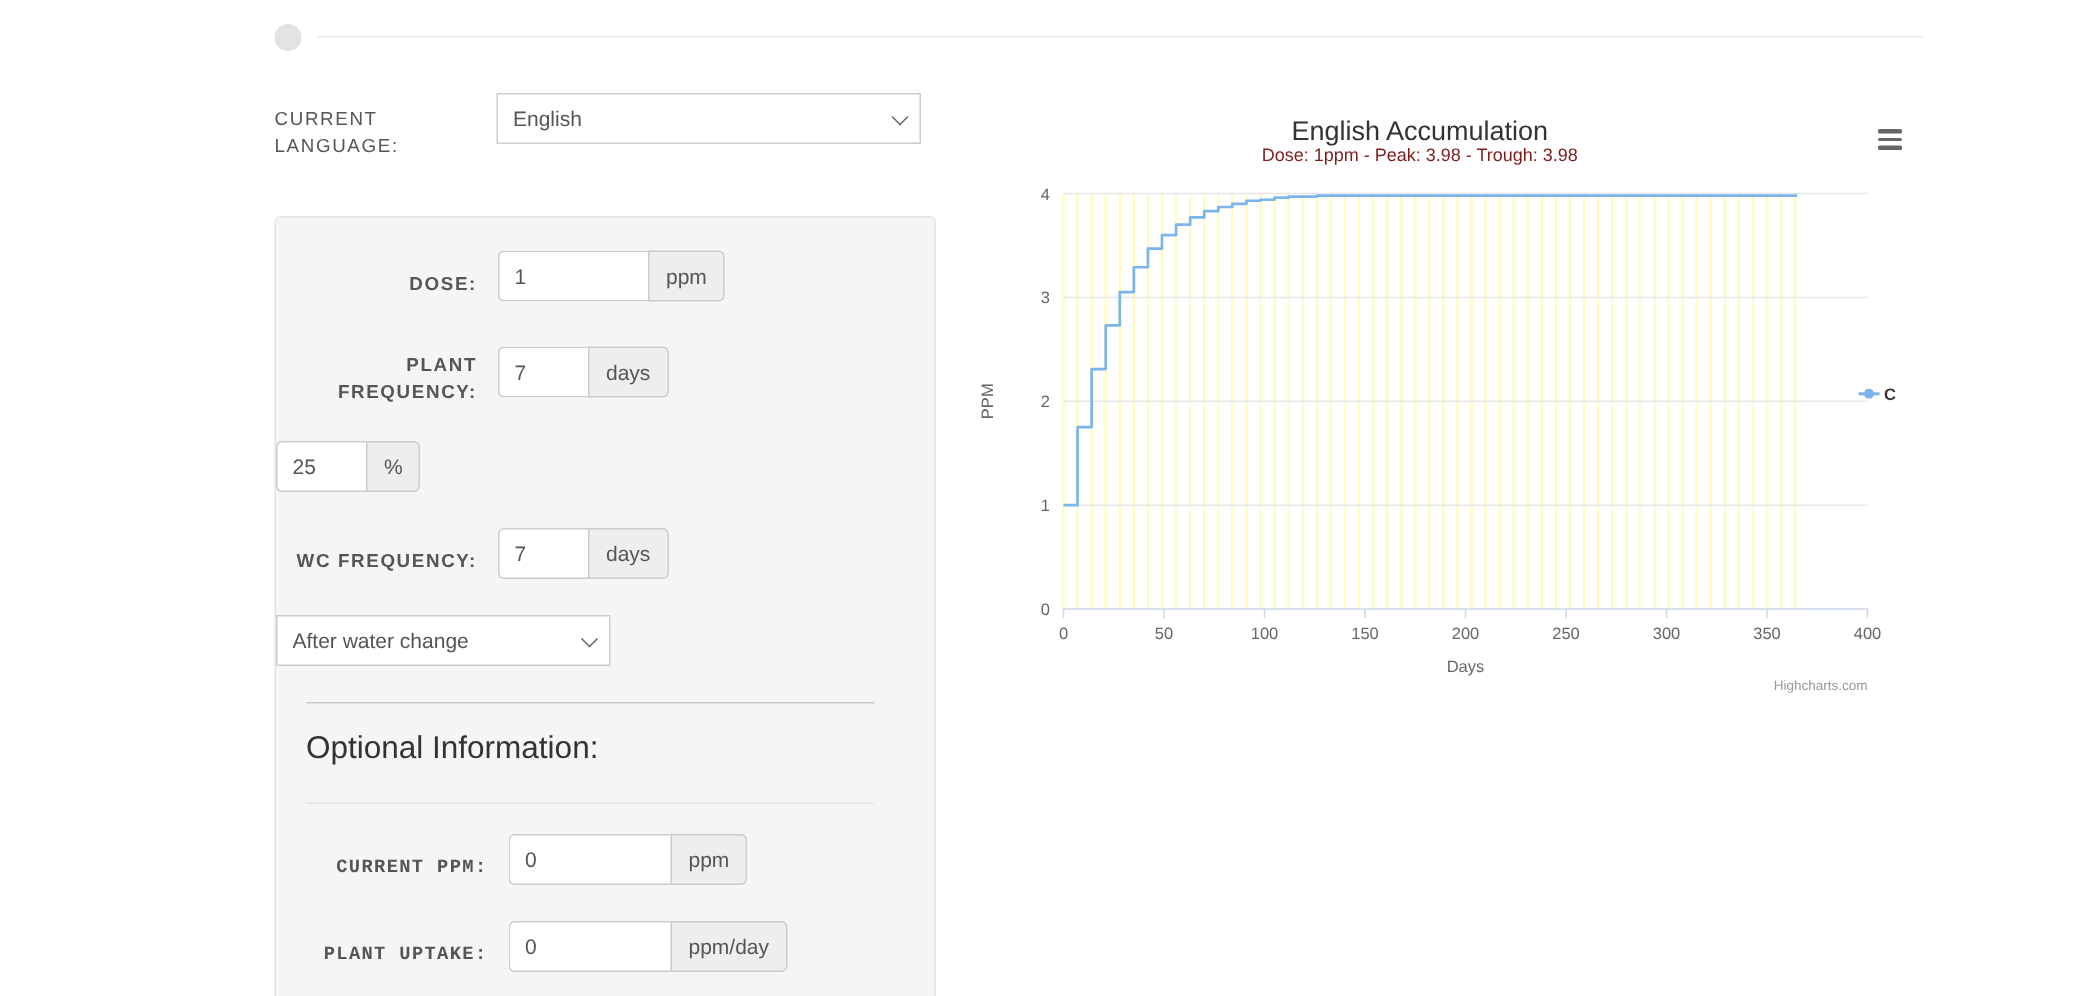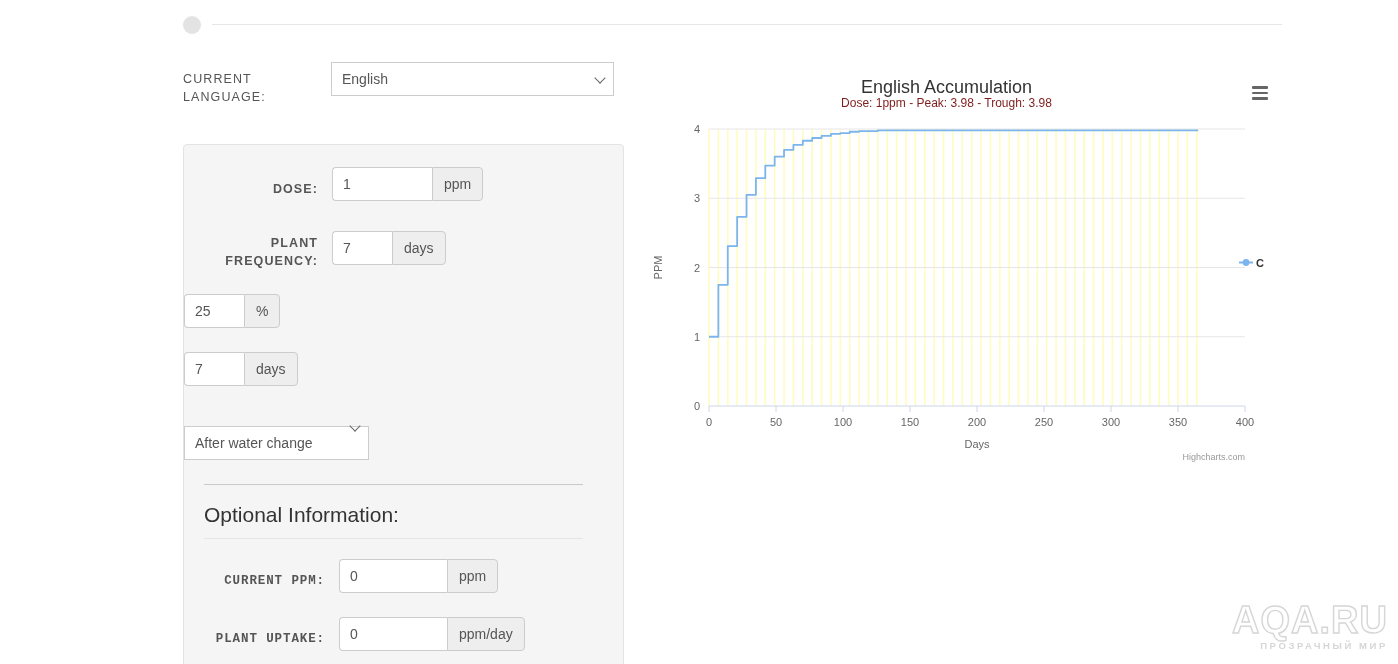--- a/index.html
+++ b/index.html
@@ -75,21 +75,21 @@
   .w-dose  { width: 100px; }
   .w-small { width: 60px; }
   .w-opt   { width: 108px; }
 
   .divider-top {
     margin: 8px 20px 0 20px; height: 1px; background: #c9c9c9;
   }
   .opt-head {
     margin: 18px 20px 0 20px;
     font-size: 21px; color: #333; font-weight: normal;
-    padding-bottom: 11px; border-bottom: 1px solid #e5e5e5;
+    padding-bottom: 24px; border-bottom: 1px solid #e5e5e5;
   }
   .opt-rows { padding-top: 20px; }
   .field-row.opt .field-label {
     width: 155px; text-align: right; padding-right: 14px; padding-top: 9px;
     letter-spacing: 0.9px;
     font-family: Liberation Mono, monospace;
   }
 
   
   .chart {
@@ -171,29 +171,30 @@
     </div>
 
     <div class="field-row">
       <div class="input-group">
         <input class="w-small" value="25" style="">
         <span class="addon">%</span>
       </div>
     </div>
 
     <div class="field-row">
+      <div class="field-label">WC FREQUENCY:</div>
       <div class="input-group">
         <input class="w-small" value="7" style="">
         <span class="addon">days</span>
       </div>
     </div>
 
     <div class="field-row">
       <div class="select-wrap">
-        <select class="select-ctl" style="width:185px;margin-top:16px;">
+        <select class="select-ctl" style="width:223px;">
           <option>After water change</option>
         </select>
         <span class="chev"></span>
       </div>
     </div>
 
     <div class="divider-top"></div>
     <div class="opt-head">Optional Information:</div>
 
     <div class="opt-rows">
@@ -316,18 +317,14 @@
         <text x="329" y="386" text-anchor="middle" class="axis-title">Days</text>
         <text x="14" y="205.5" text-anchor="middle" class="axis-title" transform="rotate(-90 14 205.5)">PPM</text>
         <path d="M61 274.75 L70.38 274.75 L70.38 222.8125 L79.76 222.8125 L79.76 184.0325 L89.14 184.0325 L89.14 154.9475 L98.52000000000001 154.9475 L98.52000000000001 132.78750000000002 L107.9 132.78750000000002 L107.9 116.16749999999999 L117.28 116.16749999999999 L117.28 103.70249999999999 L126.66 103.70249999999999 L126.66 94.69999999999999 L136.04000000000002 94.69999999999999 L136.04000000000002 87.77499999999998 L145.42000000000002 87.77499999999998 L145.42000000000002 82.92750000000001 L154.8 82.92750000000001 L154.8 78.77249999999998 L164.18 78.77249999999998 L164.18 76.0025 L173.56 76.0025 L173.56 73.92500000000001 L182.94 73.92500000000001 L182.94 71.84749999999997 L192.32 71.84749999999997 L192.32 71.15500000000003 L201.70000000000002 71.15500000000003 L201.70000000000002 69.76999999999998 L211.08 69.76999999999998 L211.08 69.07749999999999 L220.45999999999998 69.07749999999999 L220.45999999999998 69.07749999999999 L229.84 69.07749999999999 L229.84 68.38499999999999 L239.22 68.38499999999999 L239.22 68.38499999999999 L248.6 68.38499999999999 L248.6 68.38499999999999 L257.98 68.38499999999999 L257.98 68.38499999999999 L267.36 68.38499999999999 L267.36 68.38499999999999 L276.74 68.38499999999999 L276.74 68.38499999999999 L286.12 68.38499999999999 L286.12 68.38499999999999 L295.5 68.38499999999999 L295.5 68.38499999999999 L304.88 68.38499999999999 L304.88 68.38499999999999 L314.26 68.38499999999999 L314.26 68.38499999999999 L323.64 68.38499999999999 L323.64 68.38499999999999 L333.02 68.38499999999999 L333.02 68.38499999999999 L342.40000000000003 68.38499999999999 L342.40000000000003 68.38499999999999 L351.78 68.38499999999999 L351.78 68.38499999999999 L361.16 68.38499999999999 L361.16 68.38499999999999 L370.54 68.38499999999999 L370.54 68.38499999999999 L379.91999999999996 68.38499999999999 L379.91999999999996 68.38499999999999 L389.3 68.38499999999999 L389.3 68.38499999999999 L398.68 68.38499999999999 L398.68 68.38499999999999 L408.06 68.38499999999999 L408.06 68.38499999999999 L417.44 68.38499999999999 L417.44 68.38499999999999 L426.82 68.38499999999999 L426.82 68.38499999999999 L436.2 68.38499999999999 L436.2 68.38499999999999 L445.58000000000004 68.38499999999999 L445.58000000000004 68.38499999999999 L454.96 68.38499999999999 L454.96 68.38499999999999 L464.34 68.38499999999999 L464.34 68.38499999999999 L473.72 68.38499999999999 L473.72 68.38499999999999 L483.09999999999997 68.38499999999999 L483.09999999999997 68.38499999999999 L492.48 68.38499999999999 L492.48 68.38499999999999 L501.86 68.38499999999999 L501.86 68.38499999999999 L511.24 68.38499999999999 L511.24 68.38499999999999 L520.62 68.38499999999999 L520.62 68.38499999999999 L530 68.38499999999999 L530 68.38499999999999 L539.38 68.38499999999999 L539.38 68.38499999999999 L548.76 68.38499999999999 L548.76 68.38499999999999 L550.0999999999999 68.38499999999999 L550.0999999999999 68.38499999999999" fill="none" stroke="#7cb5ec" stroke-width="1.8" stroke-linejoin="round"></path>
         <line x1="591" y1="200.5" x2="605" y2="200.5" stroke="#7cb5ec" stroke-width="2"></line>
         <circle cx="598" cy="200.5" r="3.4" fill="#7cb5ec"></circle>
         <text x="608" y="204.5" class="legend-text">C</text>
         <text x="597" y="398" text-anchor="end" class="credit-text">Highcharts.com</text>
       </svg>
   </div>
 
-  <div class="watermark">
-    <div class="wm-main">AQA.RU</div>
-    <div class="wm-sub">ПРОЗРАЧНЫЙ МИР</div>
-  </div>
 
 </div>
 
 </body></html>

